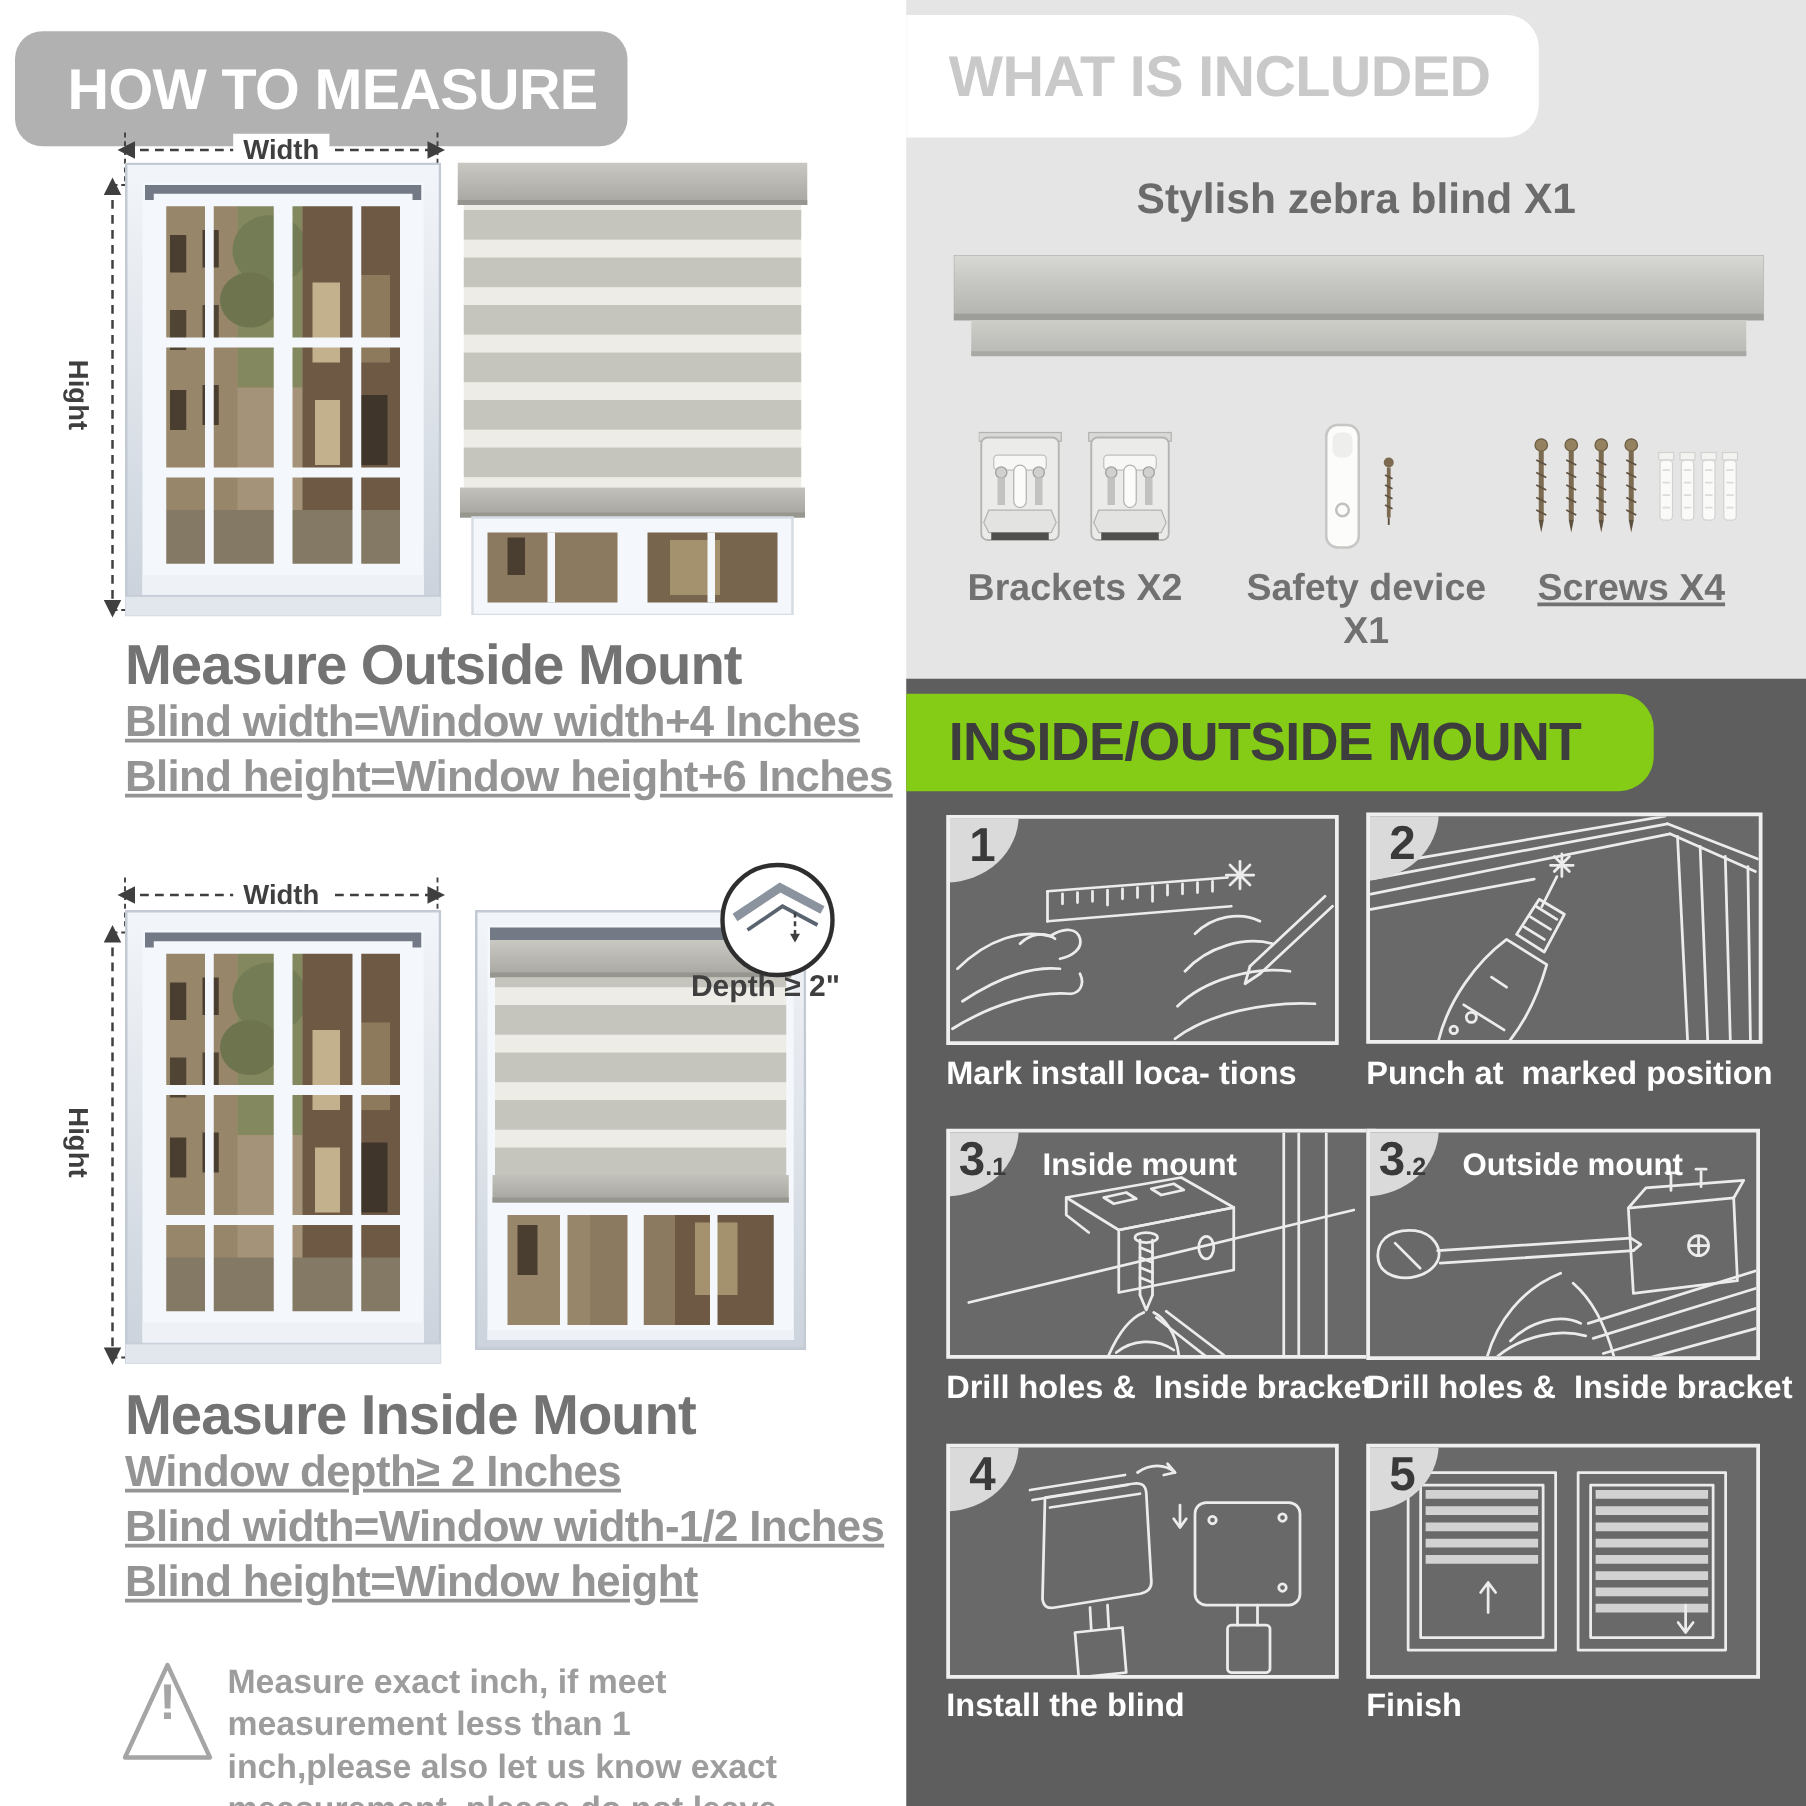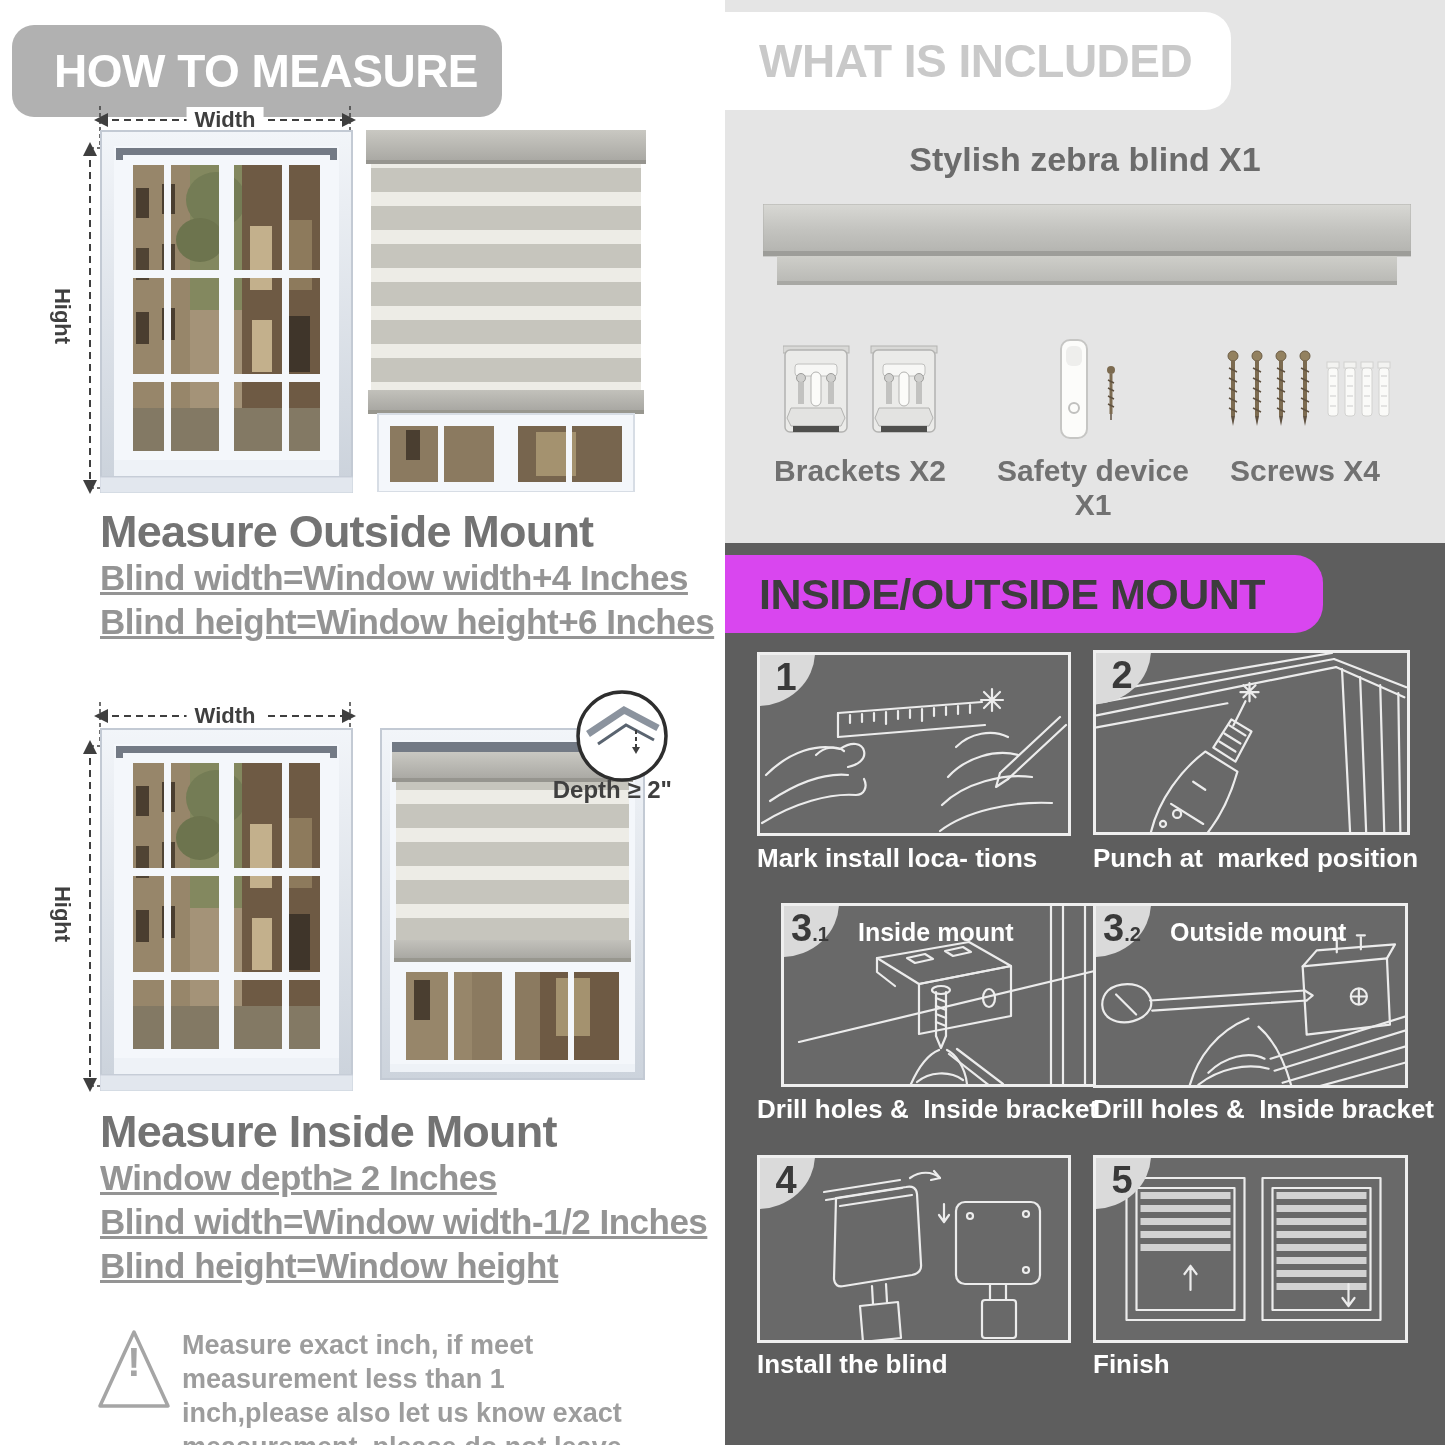--- a/index.html
+++ b/index.html
@@ -20,21 +20,21 @@
   .warn-mark{position:absolute;left:0;top:14px;width:100%;text-align:center;font-size:40px;
         font-weight:700;color:#a5a5a5;}
   
   .included-panel{left:725px;top:0;width:720px;height:548px;background:#e5e5e5;}
   .wii-header{left:0;top:12px;width:506px;height:98px;background:#ffffff;border-radius:0 26px 26px 0;}
   .wii-header span{display:block;line-height:98px;padding-left:34px;font-size:46px;font-weight:700;
         color:#c9c9c9;letter-spacing:-0.5px;}
   .blind-label{left:0;top:140px;width:100%;text-align:center;font-size:34px;font-weight:700;color:#6b6b6b;}
   .item-caption{top:454px;text-align:center;font-size:30px;font-weight:700;color:#717171;}
   .mount-panel{left:725px;top:543px;width:720px;height:902px;background:#5e5e5e;}
-  .iom-header{left:0;top:12px;width:598px;height:78px;background:#d946ef;border-radius:0 28px 28px 0;}
+  .iom-header{left:0;top:12px;width:598px;height:78px;background:#84cc16;border-radius:0 28px 28px 0;}
   .iom-header span{display:block;line-height:78px;padding-left:34px;font-size:43px;font-weight:700;
         color:#3d3d3d;letter-spacing:-0.5px;}
   .step-panel{background:#696969;border:3px solid #efefef;box-sizing:border-box;overflow:hidden;}
   .step-badge{position:absolute;left:-3px;top:-3px;width:58px;height:54px;background:#dadada;
         border-radius:0 0 100% 0;color:#3a3a3a;text-align:center;}
   .step-badge .b-main{font-size:38px;font-weight:700;line-height:50px;}
   .step-badge .b-sub{font-size:20px;font-weight:700;}
   .step-title{position:absolute;left:74px;top:12px;font-size:25px;font-weight:700;color:#ffffff;}
   .step-caption{font-size:26px;font-weight:700;color:#ffffff;white-space:pre-wrap;}
   .art{position:absolute;left:0;top:0;width:100%;height:100%;}
@@ -374,21 +374,21 @@
               <rect x="0" y="0" width="12" height="6" fill="#f3f3f1" stroke="#d2d2d0"></rect>
               <rect x="1" y="6" width="10" height="48" rx="3" fill="#fafaf8" stroke="#d2d2d0"></rect>
               <path d="M3,14 l6,0 M3,24 l6,0 M3,34 l6,0 M3,44 l6,0" stroke="#dcdcda" stroke-width="1.4"></path>
             </g>
       </g>
     </svg>
   </div>
 
   <div class="abs item-caption" style="left:35px;width:200px;">Brackets X2</div>
   <div class="abs item-caption" style="left:258px;width:220px;">Safety device X1</div>
-  <div class="abs item-caption" style="left:480px;width:200px;">Screws X4</div>
+  <div class="abs item-caption" style="left:480px;width:200px;text-decoration:underline;">Screws X4</div>
 </div>
 
 <div class="abs mount-panel">
   <div class="abs iom-header">
     <span>INSIDE/OUTSIDE MOUNT</span>
   </div>
 
   <div class="abs step-panel" style="left:32px;top:109px;width:314px;height:184px;">
     <svg class="art" viewBox="0 0 308 178">
       <g class="sketch">
@@ -439,21 +439,21 @@
         <circle cx="80" cy="160" r="4"></circle>
             <circle cx="66" cy="170" r="3"></circle>
       </g>
     </svg>
     <div class="step-badge">
       <span class="b-main">2</span><span class="b-sub"></span>
     </div>
   </div>
   <div class="abs step-caption" style="left:368px;top:300px;">Punch at  marked position</div>
 
-  <div class="abs step-panel" style="left:32px;top:360px;width:344px;height:184px;margin-left:24px;">
+  <div class="abs step-panel" style="left:32px;top:360px;width:344px;height:184px;">
     <svg class="art" viewBox="0 0 308 178">
       <g class="sketch">
         <path d="M0,136 L308,62"></path>
             <path d="M252,0 L252,178"></path>
             <path d="M264,0 L264,178"></path>
             <path d="M286,0 L286,178"></path>
         <path d="M78,52 L170,36 L212,60 L120,78 Z"></path>
         <path d="M120,78 L212,60 L212,110 L120,128 Z"></path>
         <path d="M78,52 L78,66 L96,80"></path>
         <path d="M108,52 l18,-4 l8,5 l-18,4 Z"></path>

